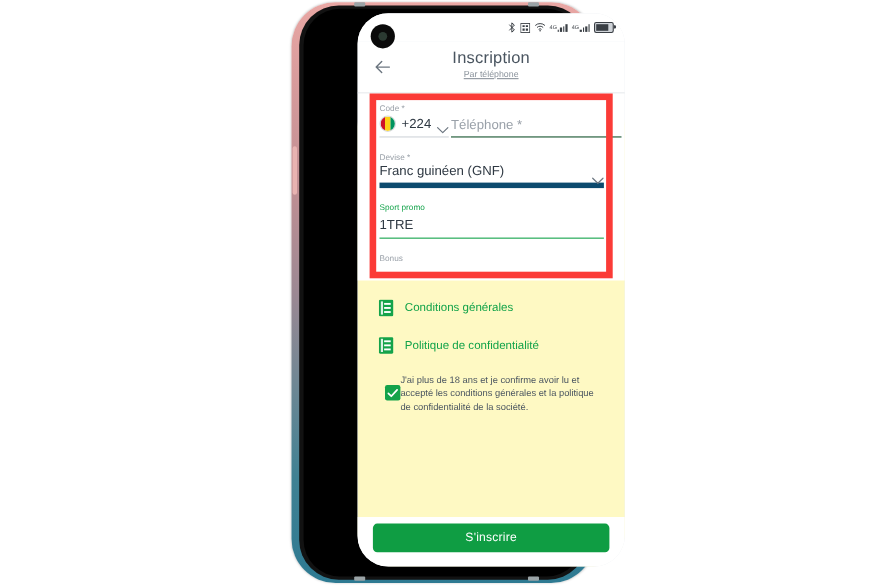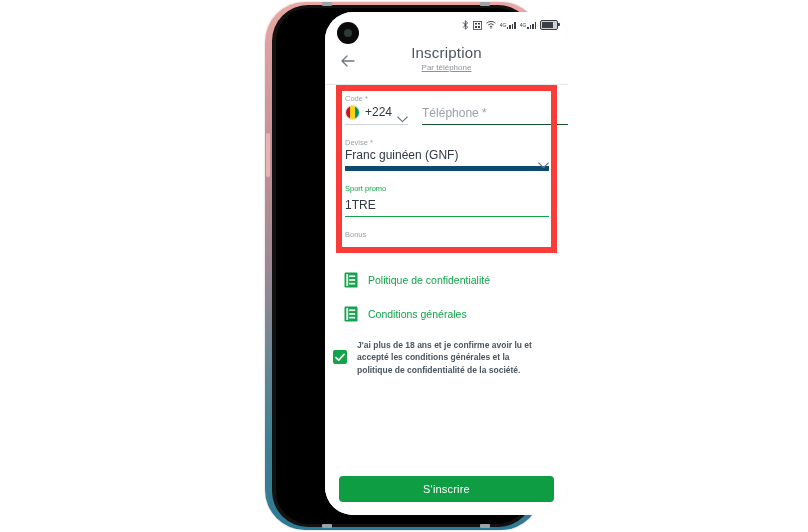--- a/index.html
+++ b/index.html
@@ -226,21 +226,21 @@
     margin-top: 2px;
     text-decoration: underline;
   }
 
   
   .content {
     position: absolute;
     left: 0; top: 73px;
     width: 243px;
     bottom: 0;
-    background: #ffffff;
+    background: #fef9c3;
     border-radius: 30px;
   }
 
   
   .form-card {
     position: absolute;
     left: 0; top: 0;
     width: 243px;
     height: 170px;
     background: #ffffff;
@@ -271,21 +271,21 @@
     font-size: 7.5px;
     color: #9aa1a9;
     margin-bottom: 2px;
     line-height: 1;
   }
   .field-label.green { color: #13a34a; }
 
   .row-phone {
     display: flex;
     align-items: flex-end;
-    gap: 14px;
+    gap: 2px;
   }
   .cc-select {
     width: 70px;
     border-bottom: 1px solid #cfd4d9;
     padding-bottom: 4px;
     display: flex;
     align-items: center;
     gap: 5px;
     cursor: pointer;
   }
@@ -374,23 +374,21 @@
     flex-shrink: 0;
   }
   .link-text {
     font-size: 10.5px;
     color: #13a34a;
   }
 
   .consent-row {
     display: flex;
     align-items: center;
-    gap: 10px;
-    padding: 8px 26px 0 8px;
-    font-weight: bold;
+    padding: 8px 26px 0 25px;
   }
   .checkbox {
     width: 14px; height: 14px;
     background: #13a34a;
     border-radius: 2px;
     flex-shrink: 0;
     display: flex;
     align-items: center;
     justify-content: center;
     cursor: pointer;
@@ -566,34 +564,34 @@
         <div class="link-row">
           <span class="doc-icon">
             <svg width="14" height="16" viewBox="0 0 14 16">
               <rect x="0.5" y="0.5" width="13" height="15" rx="1.2" fill="#13a34a"></rect>
               <rect x="2.2" y="2" width="2" height="12" fill="#ffffff" opacity="0.85"></rect>
               <rect x="5.2" y="3.4" width="6" height="1.7" fill="#ffffff"></rect>
               <rect x="5.2" y="7.1" width="6" height="1.7" fill="#ffffff"></rect>
               <rect x="5.2" y="10.8" width="6" height="1.7" fill="#ffffff"></rect>
             </svg>
           </span>
-          <span class="link-text">Politique de confidentialité</span>
+          <span class="link-text">Conditions générales</span>
         </div>
 
         <div class="link-row">
           <span class="doc-icon">
             <svg width="14" height="16" viewBox="0 0 14 16">
               <rect x="0.5" y="0.5" width="13" height="15" rx="1.2" fill="#13a34a"></rect>
               <rect x="2.2" y="2" width="2" height="12" fill="#ffffff" opacity="0.85"></rect>
               <rect x="5.2" y="3.4" width="6" height="1.7" fill="#ffffff"></rect>
               <rect x="5.2" y="7.1" width="6" height="1.7" fill="#ffffff"></rect>
               <rect x="5.2" y="10.8" width="6" height="1.7" fill="#ffffff"></rect>
             </svg>
           </span>
-          <span class="link-text">Conditions générales</span>
+          <span class="link-text">Politique de confidentialité</span>
         </div>
 
         <div class="consent-row">
           <span class="checkbox">
             <svg width="10" height="9" viewBox="0 0 10 9">
               <path d="M1 4.6 L3.7 7.2 L9 1.4" fill="none" stroke="#ffffff" stroke-width="1.6" stroke-linecap="round" stroke-linejoin="round"></path>
             </svg>
           </span>
           <span class="consent-text">J'ai plus de 18 ans et je confirme avoir lu et accepté les conditions générales et la politique de confidentialité de la société.</span>
         </div>

